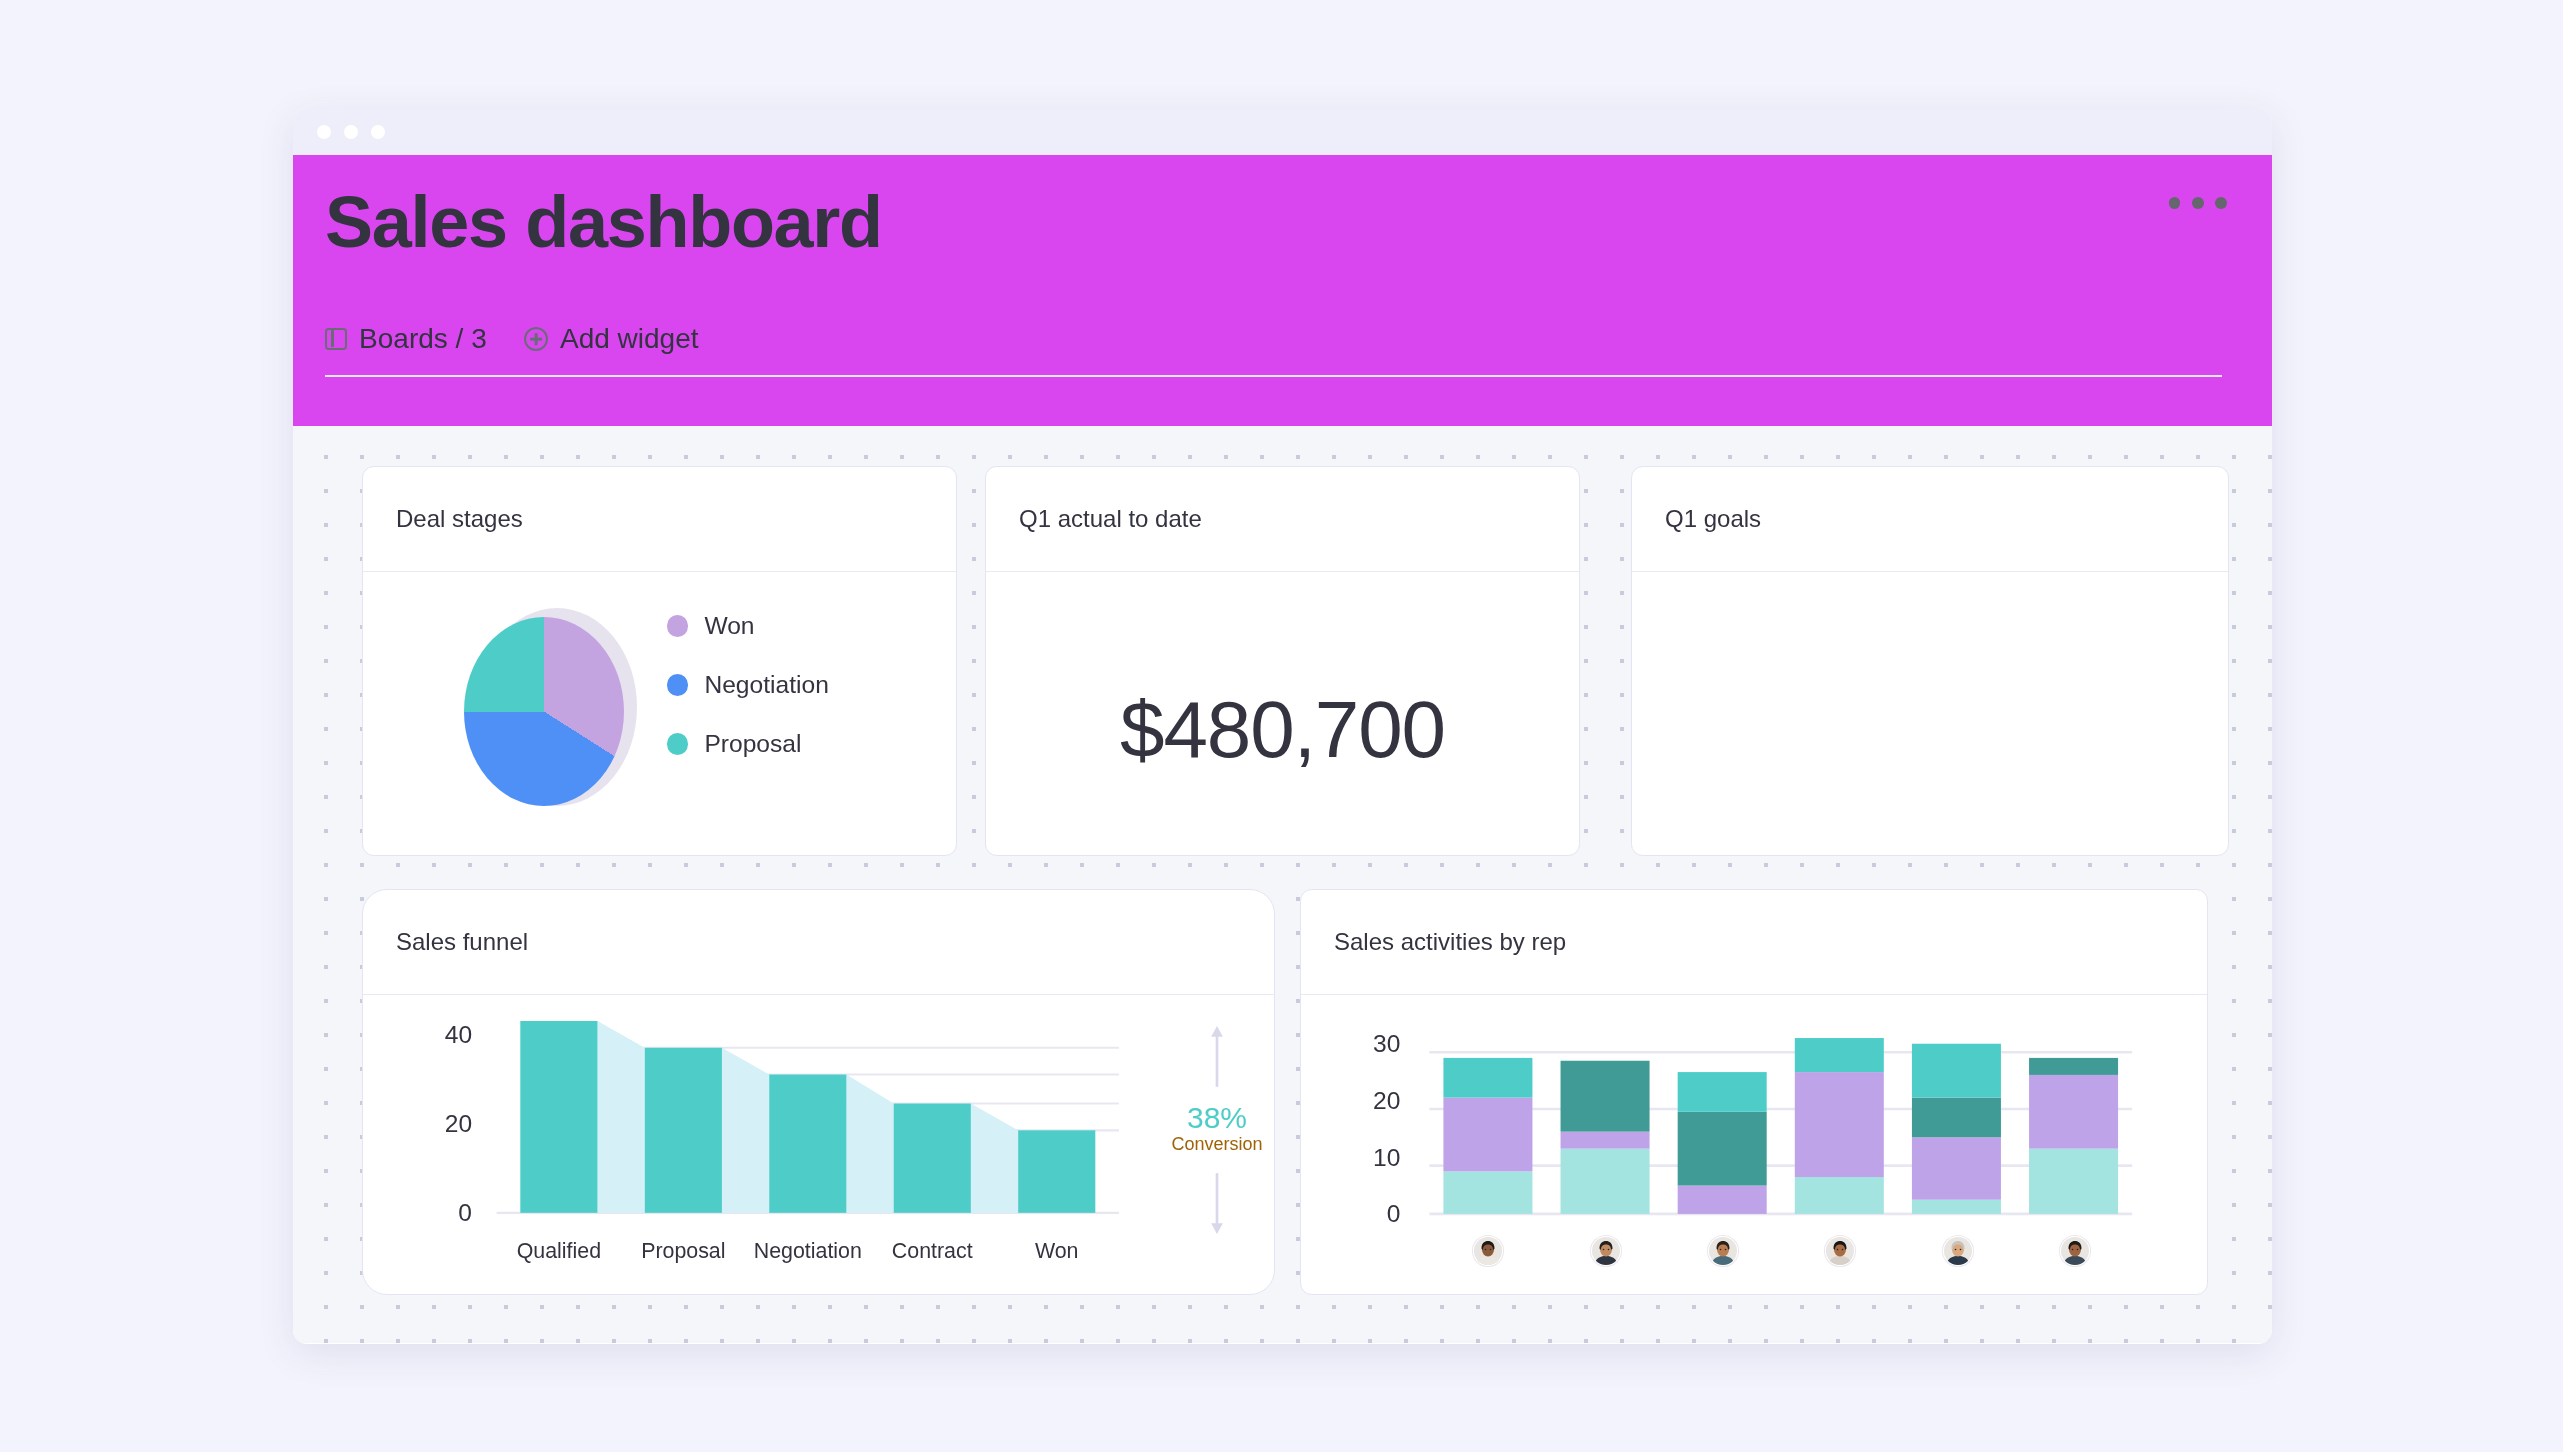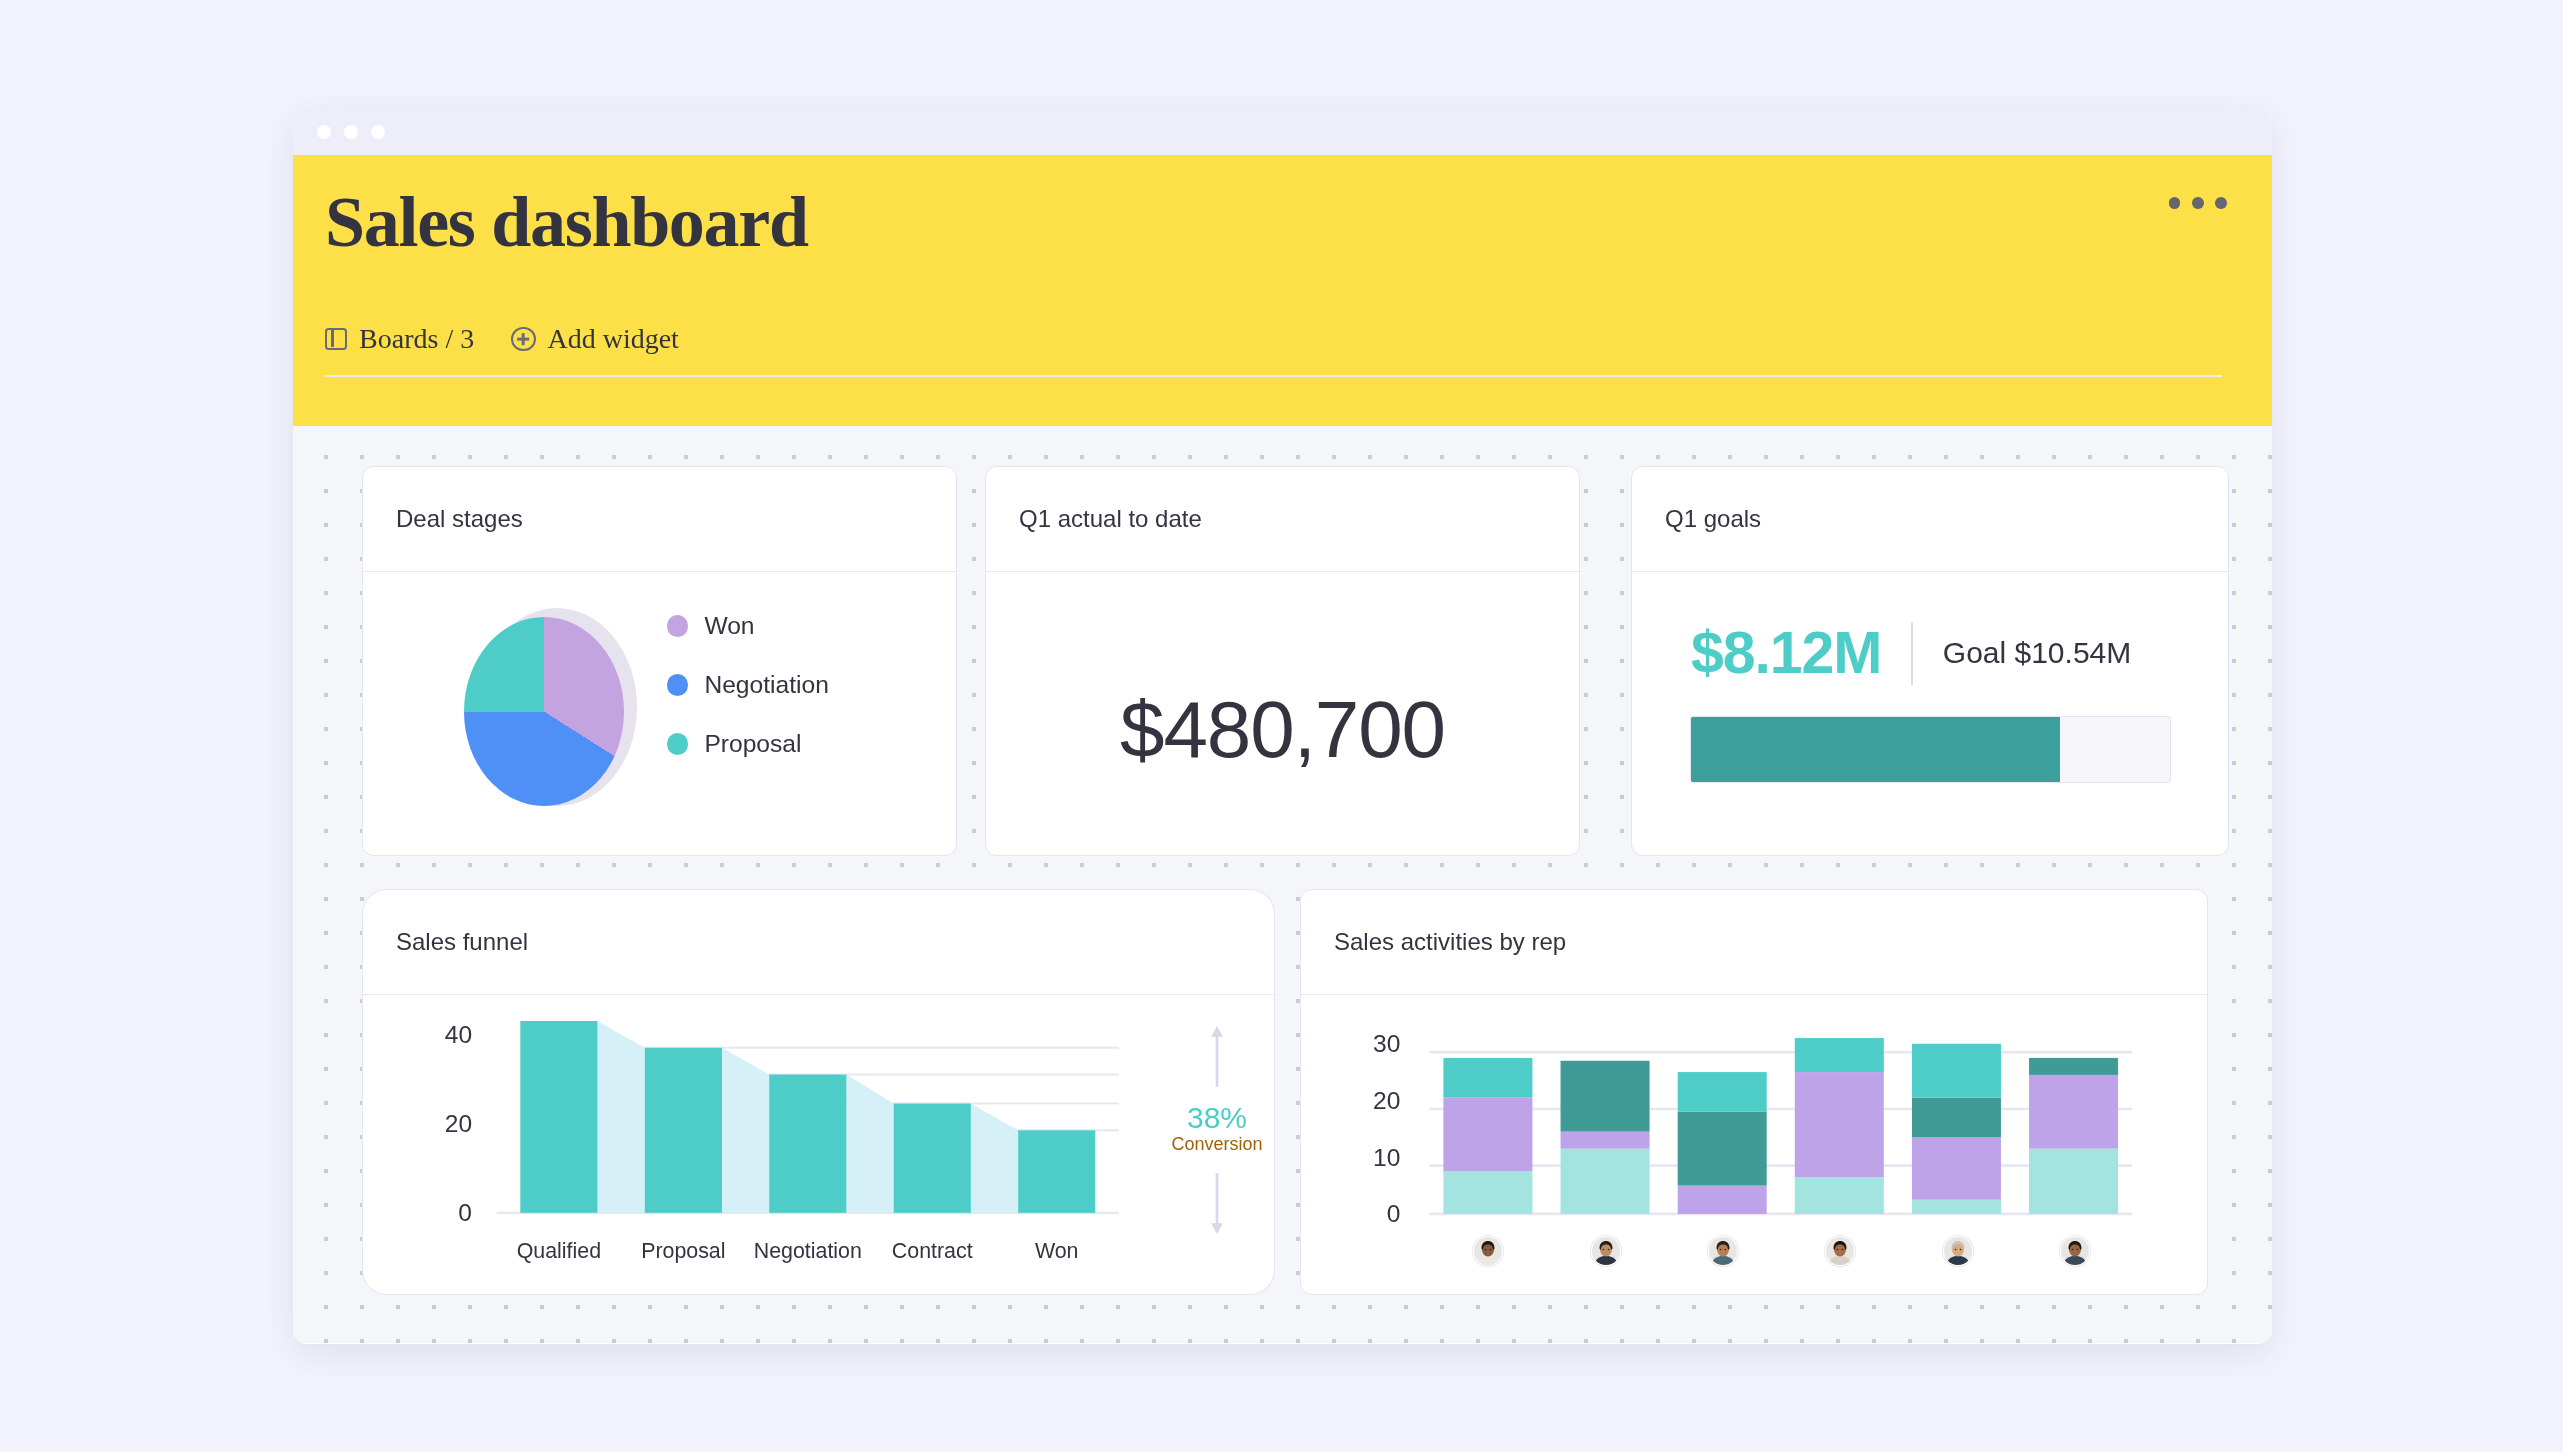--- a/index.html
+++ b/index.html
@@ -29,25 +29,24 @@
     gap: 13px;
   }
   .traffic-dot {
     width: 14px; height: 14px;
     border-radius: 50%;
     background: #ffffff;
   }
 
   
   #header {
-    background: #fde047;
+    background: #d946ef;
     padding: 28px 50px 0 32px;
     position: relative;
     height: 271px;
-    font-family: Liberation Serif, serif;
   }
   #page-title {
     font-size: 72px;
     font-weight: 700;
     color: #333440;
     letter-spacing: -1.3px;
     line-height: 1.1;
   }
   #kebab-menu {
     position: absolute;
@@ -315,30 +314,20 @@
         <span class="card-title">Q1 actual to date</span>
       </div>
       <div class="card-body" style="height:282px">
         <div id="big-number">$480,700</div>
       </div>
     </div>
 
     <div class="card" id="card-q1-goals">
       <div class="card-header">
         <span class="card-title">Q1 goals</span>
-      </div>
-      <div class="card-body" style="height:282px">
-        <div id="goals-row">
-          <span id="goals-value">$8.12M</span>
-          <span id="goals-divider"></span>
-          <span id="goals-target">Goal $10.54M</span>
-        </div>
-        <div id="goals-bar-track">
-          <div id="goals-bar-fill" style="width: 77%; background: rgb(61, 159, 155);"></div>
-        </div>
       </div>
     </div>
 
     <div class="card" id="card-sales-funnel">
       <div class="card-header">
         <span class="card-title">Sales funnel</span>
       </div>
       <div class="card-body" style="height:298px">
         <svg id="funnel-plot" viewBox="0 0 1704 560" preserveAspectRatio="none">
             <line x1="438.568" y1="98.84444444444443" x2="1414" y2="98.84444444444443" stroke="#e7e7f2" stroke-width="4"></line>

